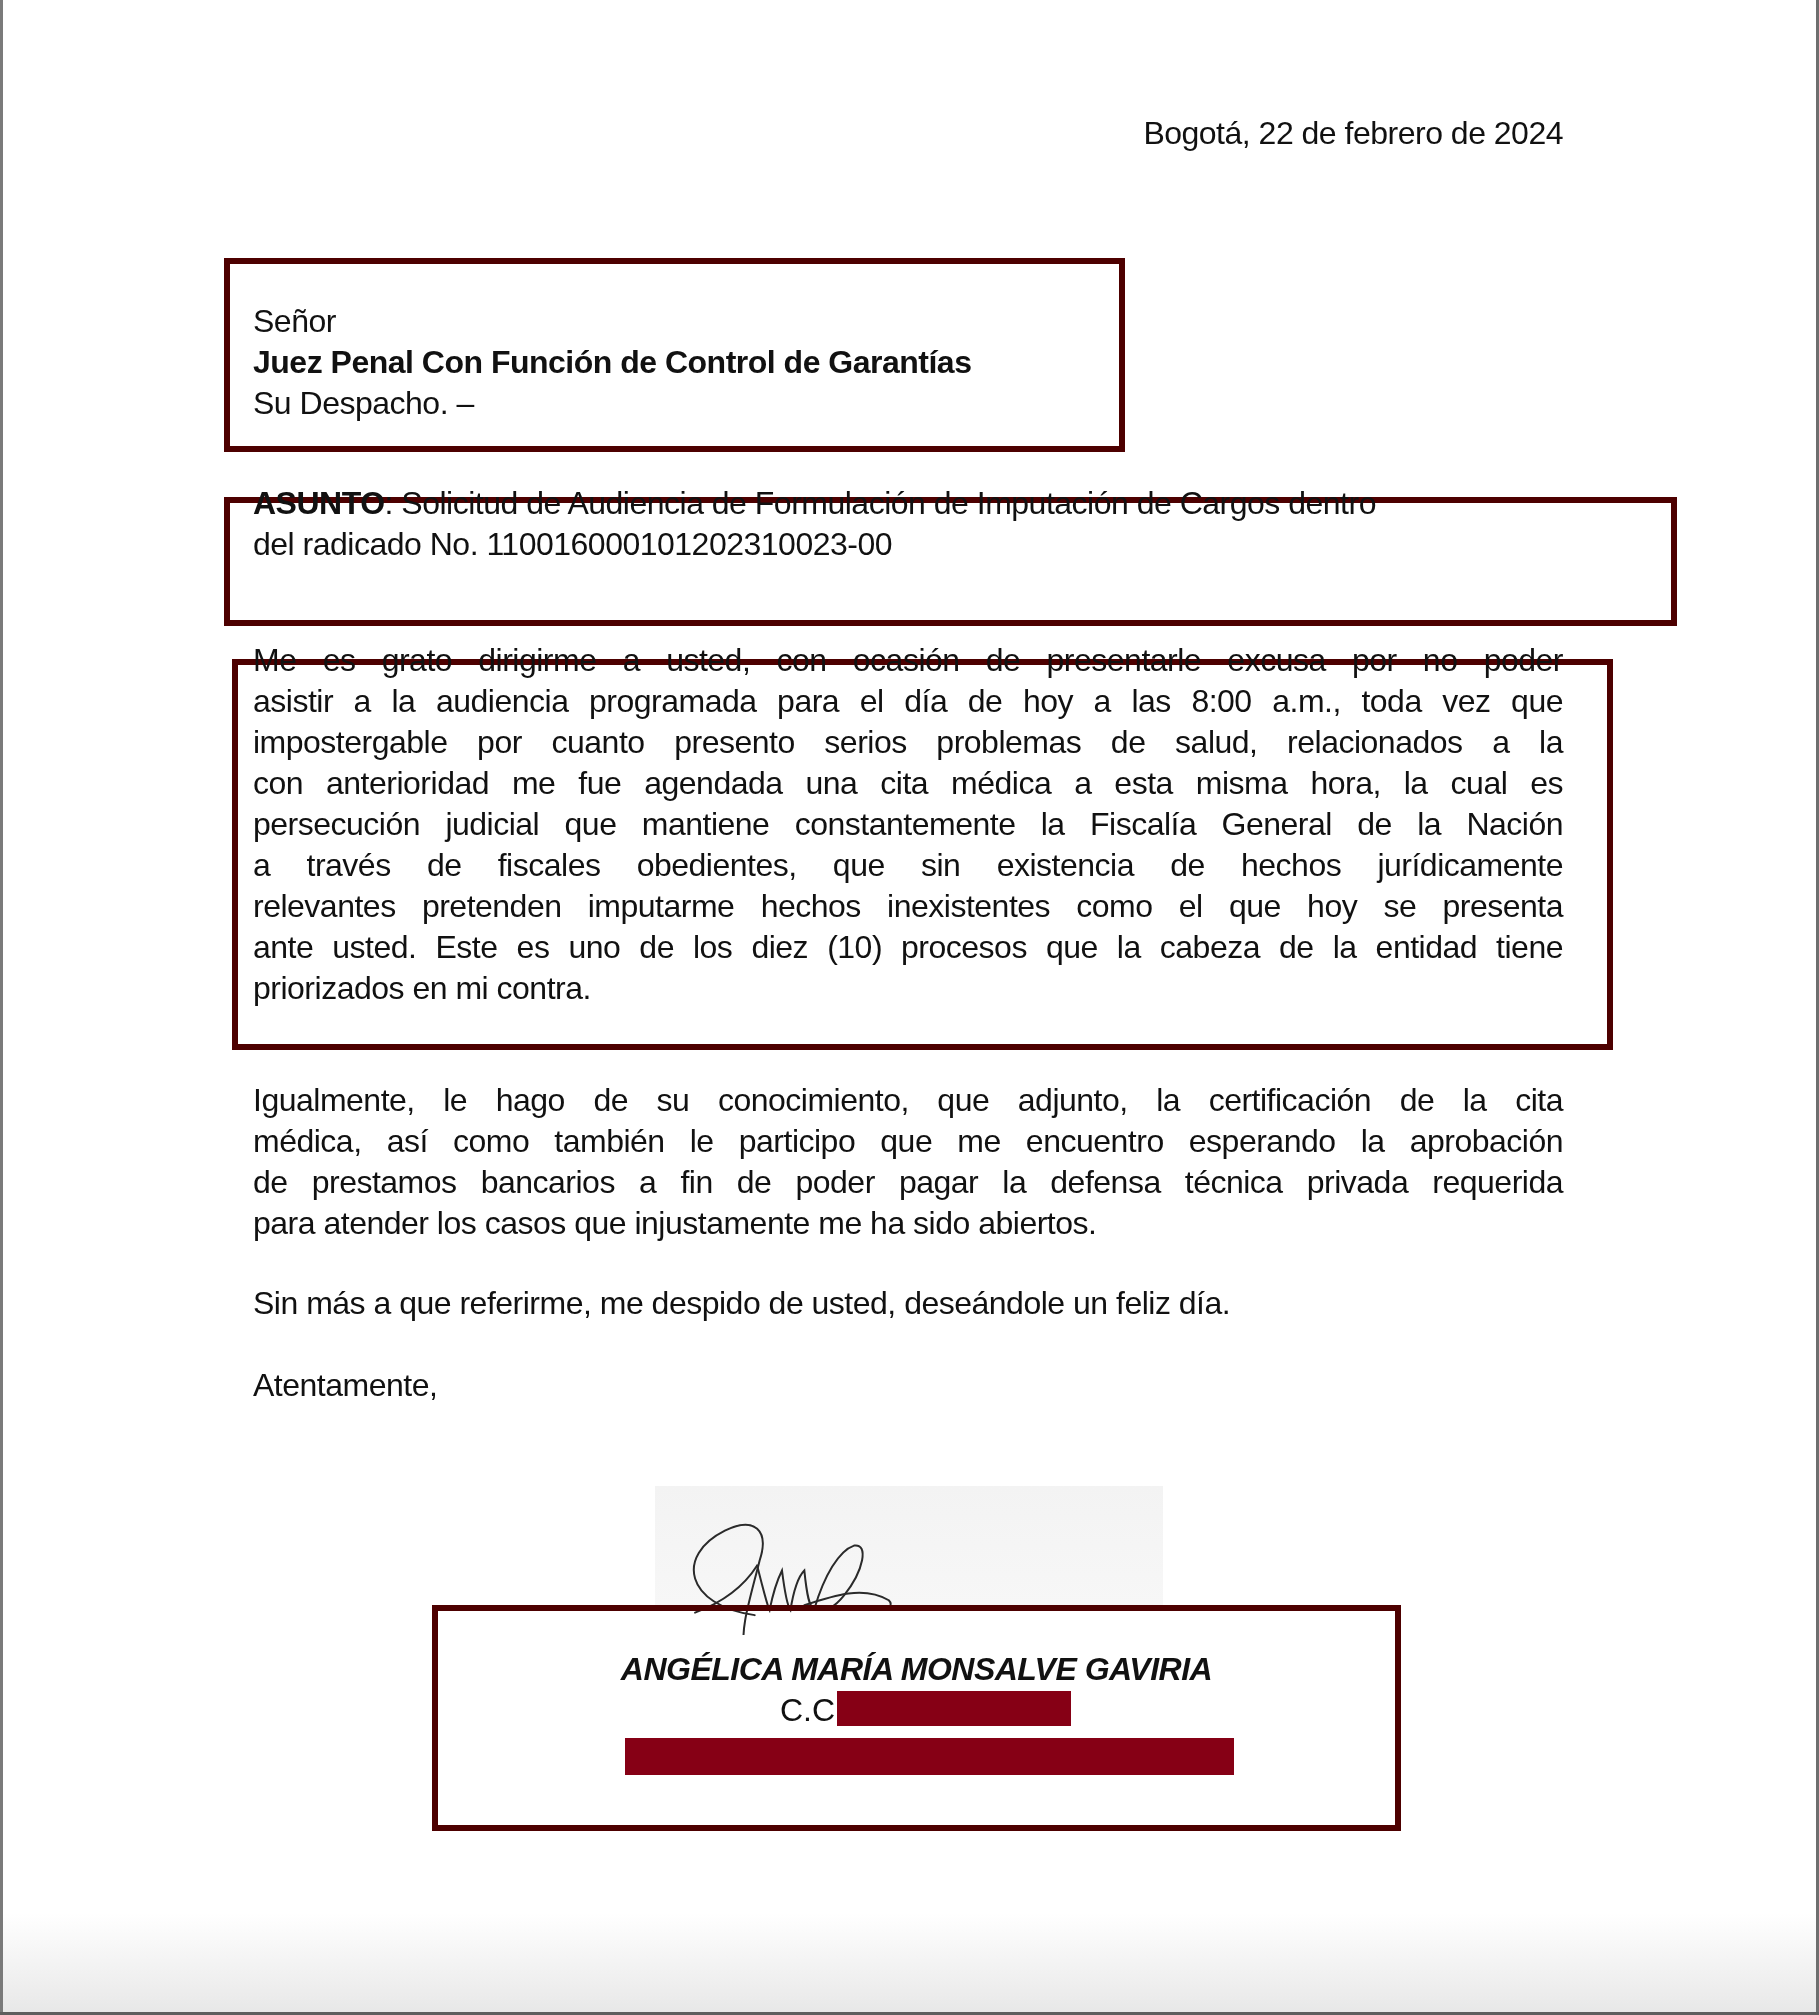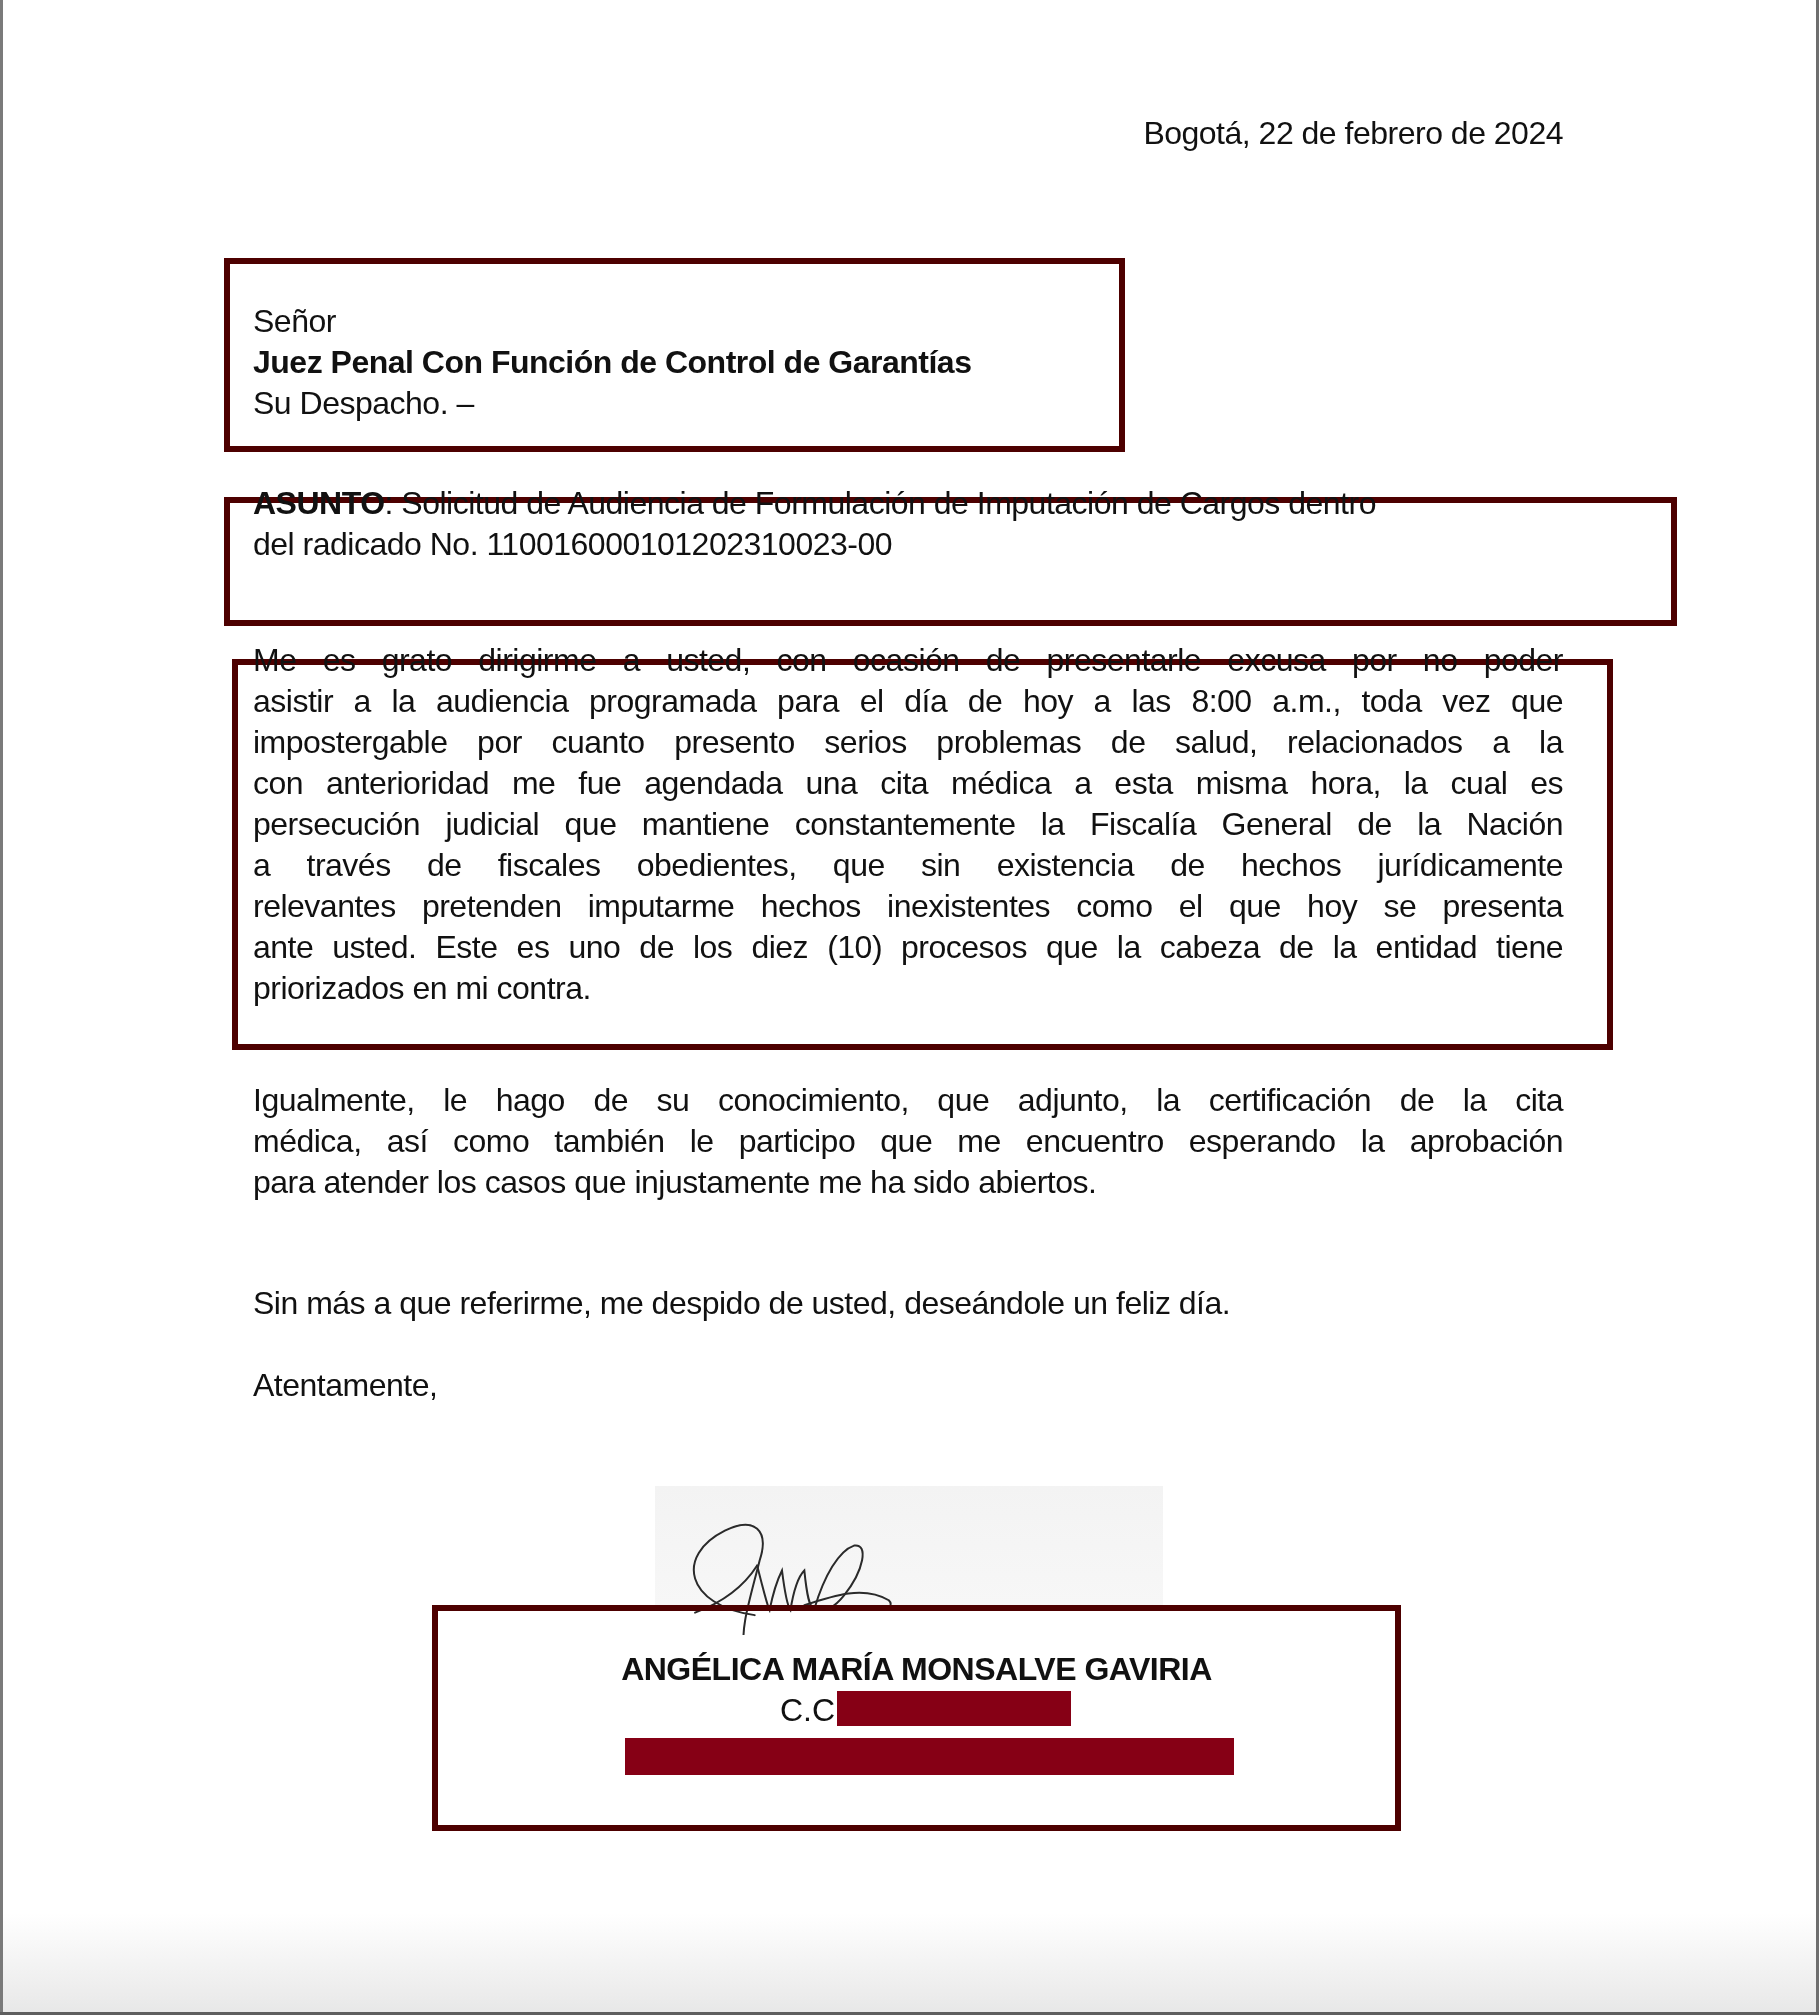--- a/index.html
+++ b/index.html
@@ -38,21 +38,21 @@
     .para2 { top: 1080px; }
 
     .closing { left: 253px; top: 1283px; }
     .regards { left: 253px; top: 1365px; }
 
     .sig-area { position: absolute; left: 655px; top: 1486px; width: 508px; height: 119px;
       background: linear-gradient(to bottom, #f3f3f3, #f7f7f7); }
     .sig-svg { position: absolute; left: 655px; top: 1486px; width: 547px; height: 149px; }
 
     .signer-name { position: absolute; left: 432px; width: 969px; top: 1649px; text-align: center;
-      font-size: 32px; font-weight: bold; letter-spacing: -0.5px; line-height: 41px; }
+      font-size: 32px; font-weight: bold; letter-spacing: -0.5px; line-height: 41px; font-style: italic; }
     .cc-row { position: absolute; left: 780px; top: 1690px; font-size: 32px; line-height: 41px; }
     .redact-cc { position: absolute; left: 837px; top: 1691px; width: 234px; height: 35px; background: #860015; }
     .redact-line { position: absolute; left: 625px; top: 1738px; width: 609px; height: 37px; background: #860015; }
   </style>
 </head>
 <body>
 
 <div class="edge-left"></div>
 <div class="edge-right"></div>
 <div class="page-fade"></div>
@@ -82,20 +82,21 @@
   <span class="jl">persecución judicial que mantiene constantemente la Fiscalía General de la Nación</span>
   <span class="jl">a través de fiscales obedientes, que sin existencia de hechos jurídicamente</span>
   <span class="jl">relevantes pretenden imputarme hechos inexistentes como el que hoy se presenta</span>
   <span class="jl">ante usted. Este es uno de los diez (10) procesos que la cabeza de la entidad tiene</span>
   <span class="jl last">priorizados en mi contra.</span>
 </div>
 
 <div class="justify-block para2">
   <span class="jl">Igualmente, le hago de su conocimiento, que adjunto, la certificación de la cita</span>
   <span class="jl">médica, así como también le participo que me encuentro esperando la aprobación</span>
+  <span class="jl">de prestamos bancarios a fin de poder pagar la defensa técnica privada requerida</span>
   <span class="jl last">para atender los casos que injustamente me ha sido abiertos.</span>
 </div>
 
 <div class="txt closing">Sin más a que referirme, me despido de usted, deseándole un feliz día.</div>
 <div class="txt regards">Atentamente,</div>
 
 <div class="sig-area"></div>
 <svg class="sig-svg" viewBox="0 0 1100 300">
   <g fill="none" stroke="#2a2a2a" stroke-width="4" stroke-linecap="round">
     <path d="M 200 260 C 60 240, 40 140, 140 90 C 200 60, 230 90, 210 150 C 190 230, 170 290, 180 330"></path>

